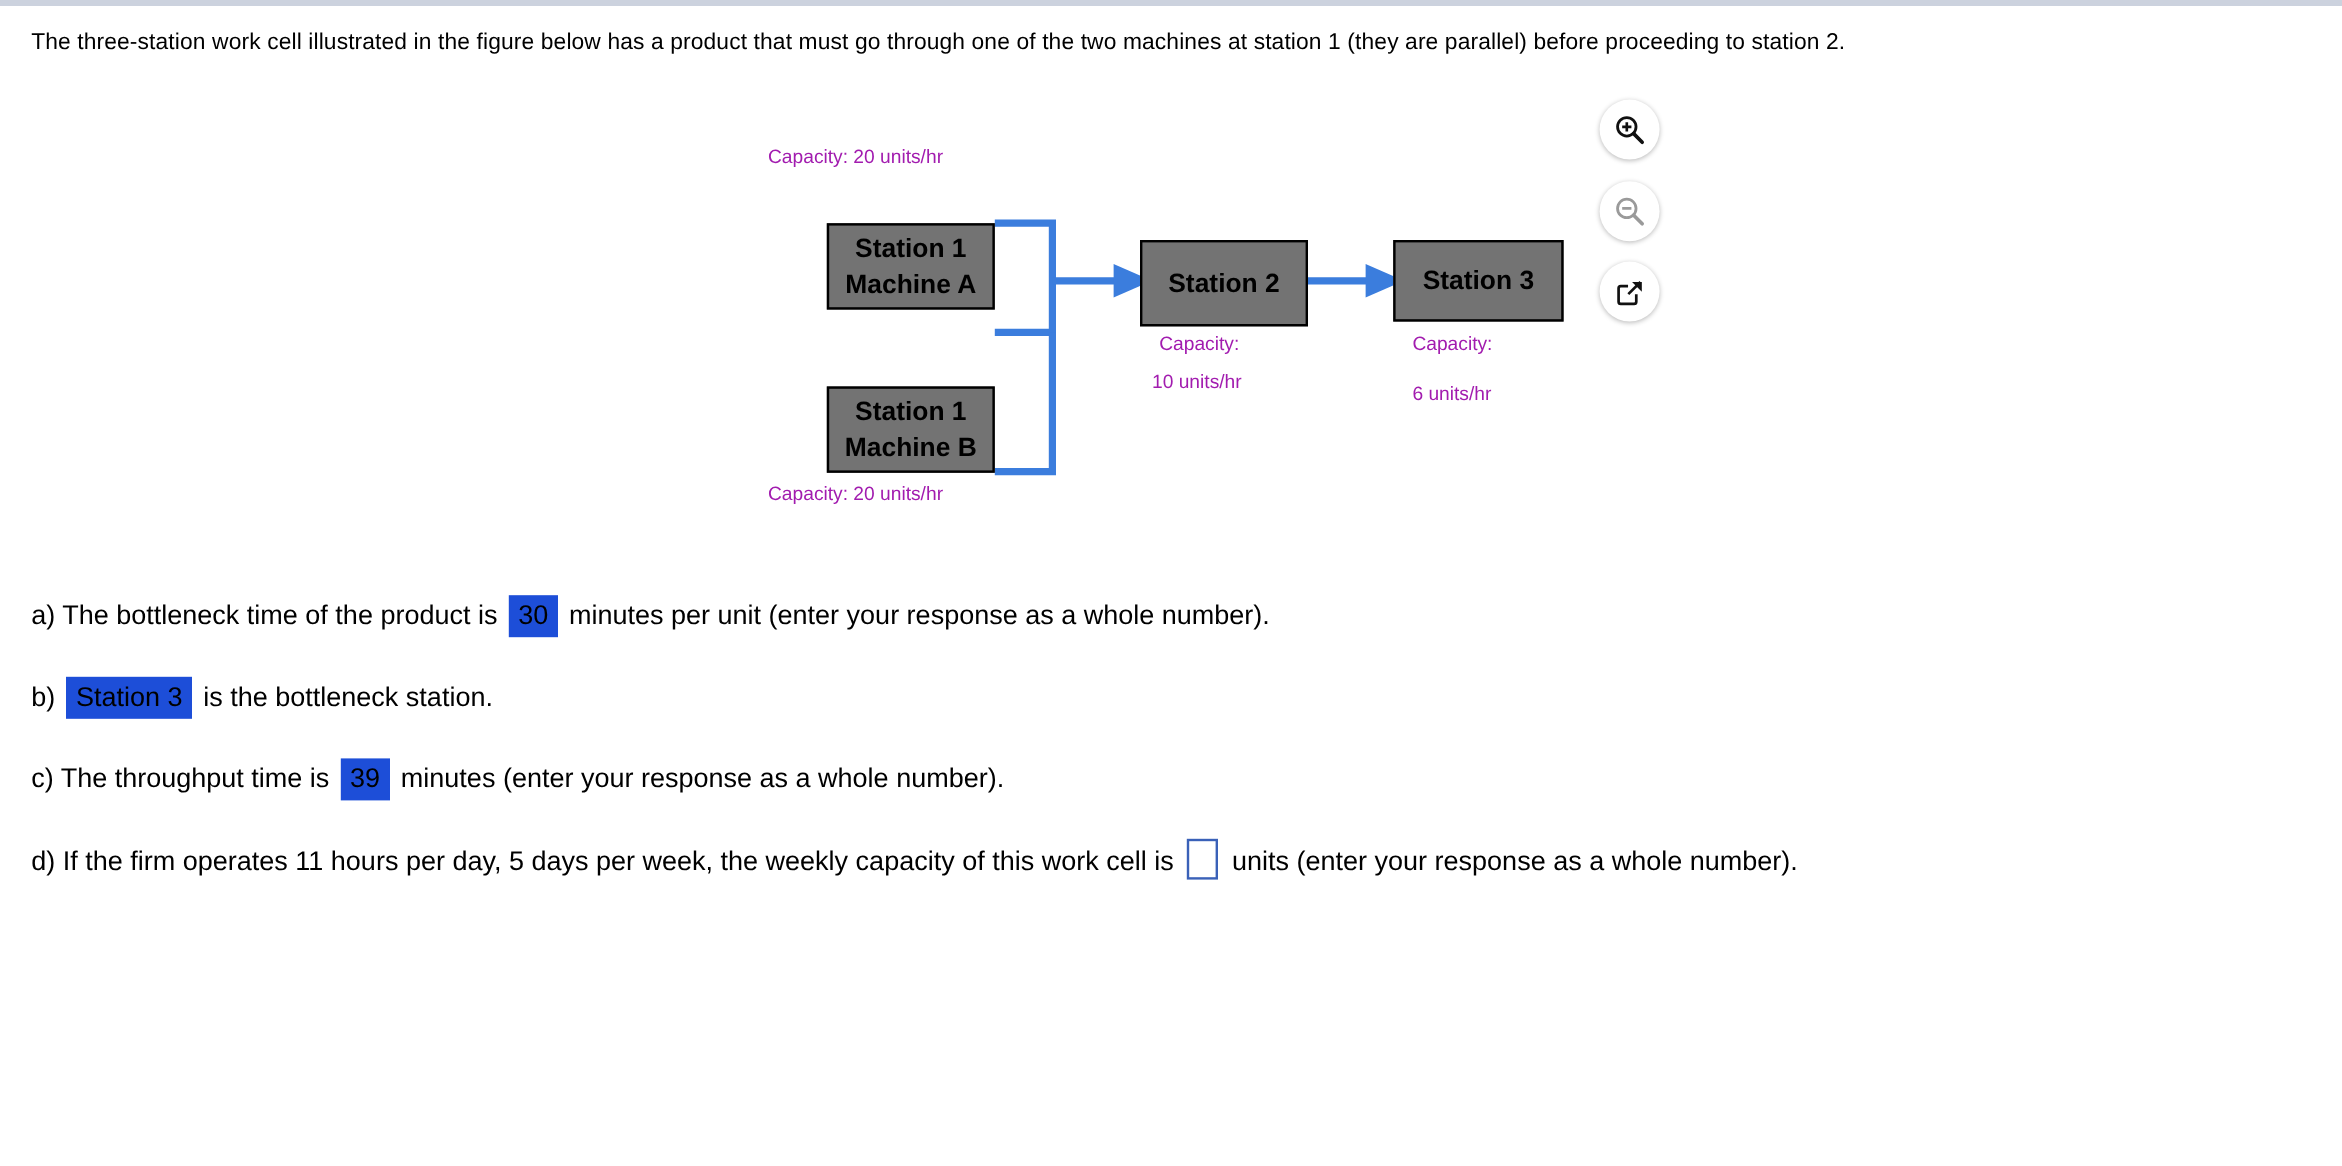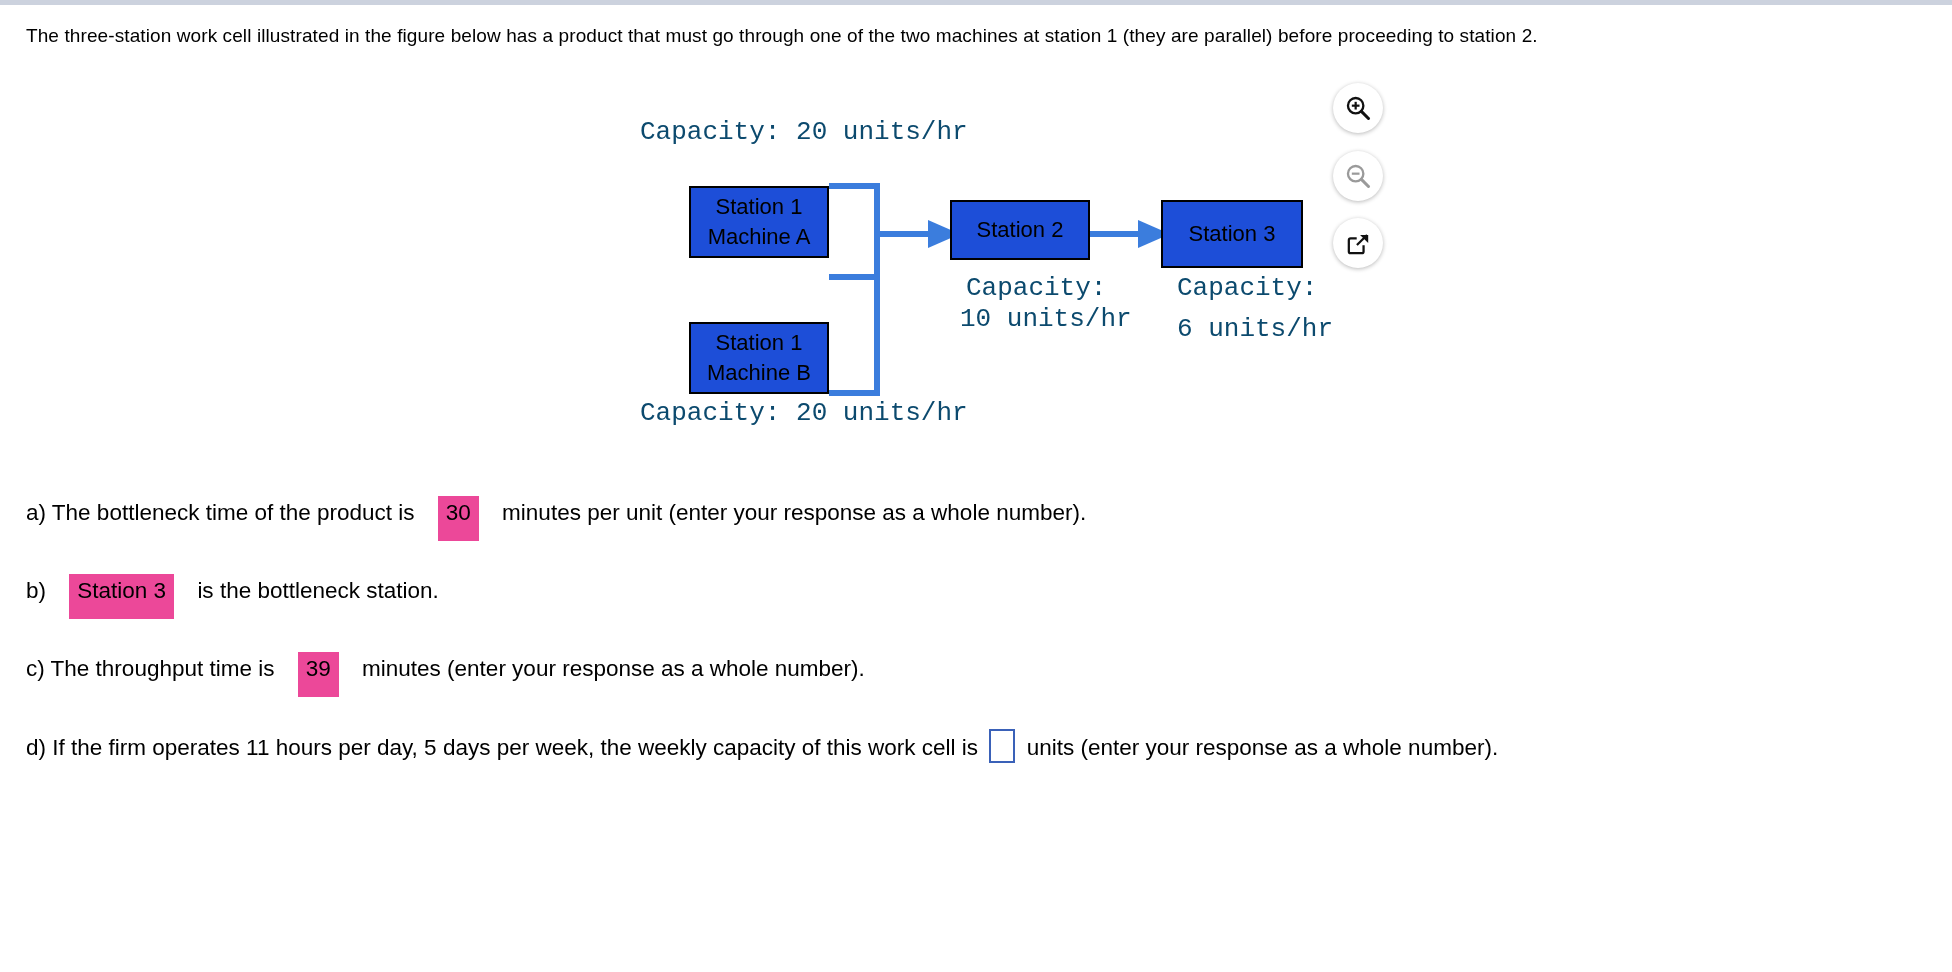--- a/index.html
+++ b/index.html
@@ -37,38 +37,38 @@
   
   .figure {
     position: absolute;
     left: 0;
     top: 110px;
     width: 1420px;
     height: 320px;
   }
   .fig-label {
     position: absolute;
-    font-size: 26px;
+    font-size: 16px;
     line-height: 26px;
     white-space: nowrap;
-    color: #0c4a6e;
-    font-family: Liberation Mono, monospace;
+    color: #a21caf;
   }
   .node {
     position: absolute;
     border: 2.5px solid #000000;
-    background: #1d4ed8;
+    background: #737373;
     box-sizing: border-box;
     display: flex;
     flex-direction: column;
     align-items: center;
     justify-content: center;
     font-size: 22px;
     line-height: 30px;
     white-space: nowrap;
+    font-weight: bold;
   }
   .node span { display: block; }
 
   .fig-svg {
     position: absolute;
     left: 0; top: 0;
     width: 1420px;
     height: 320px;
     overflow: visible;
   }
@@ -95,23 +95,23 @@
     width: 1900px;
     font-size: 22.5px;
   }
   .ans-line {
     margin-bottom: 32px;
     line-height: 36px;
     white-space: nowrap;
   }
   .filled {
     display: inline-block;
-    background: #ec4899;
-    padding: 3px 8px 14px 8px;
-    margin: 0 17px;
+    background: #1d4ed8;
+    padding: 3px 8px 4px 8px;
+    margin: 0 3px;
     font-size: 22.5px;
     line-height: 28px;
   }
   .blank-box {
     display: inline-block;
     width: 26px;
     height: 34px;
     border: 2px solid #3a61b8;
     background: #ffffff;
     vertical-align: -8px;
@@ -148,21 +148,21 @@
     <span>Machine A</span>
   </div>
 
   <div class="node" style="left:689px; top:212px; width:140px; height:72px;">
     <span>Station 1</span>
     <span>Machine B</span>
   </div>
 
   <div class="fig-label" style="left:640px; top:290px;">Capacity: 20 units/hr</div>
 
-  <div class="node" style="left:950px; top:90px; width:140px; height:60px;">
+  <div class="node" style="left:950px; top:90px; width:140px; height:72px;">
     <span>Station 2</span>
   </div>
 
   <div class="fig-label" style="left:966px; top:165px;">Capacity:</div>
   <div class="fig-label" style="left:960px; top:196px;">10 units/hr</div>
 
   <div class="node" style="left:1161px; top:90px; width:142px; height:68px;">
     <span>Station 3</span>
   </div>
 

